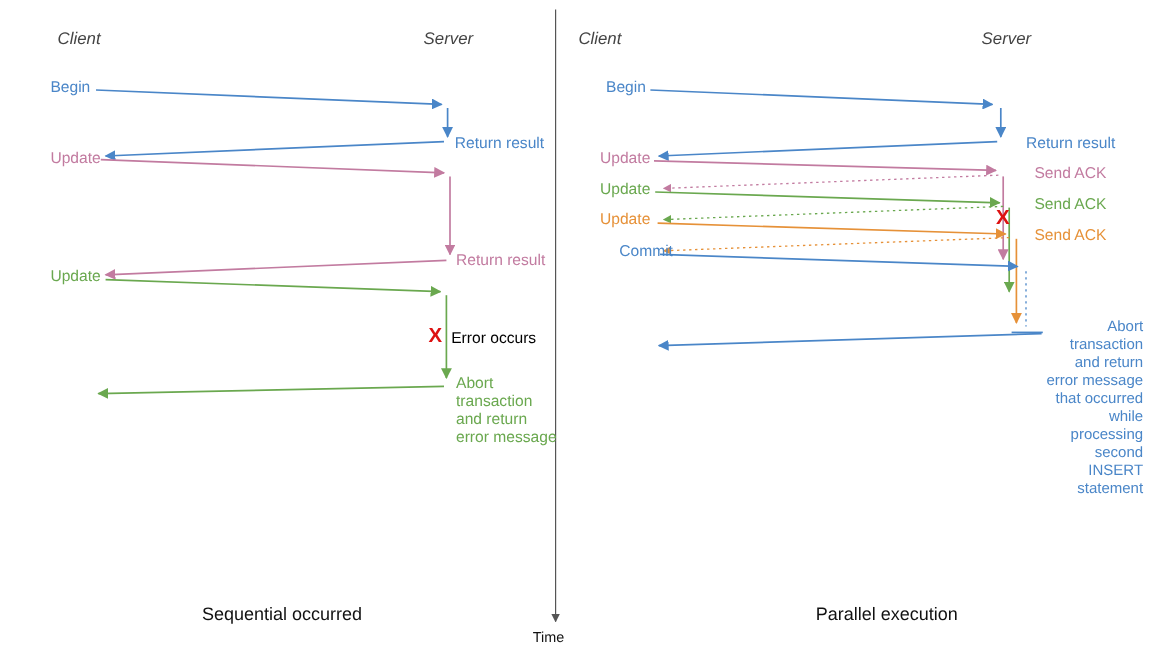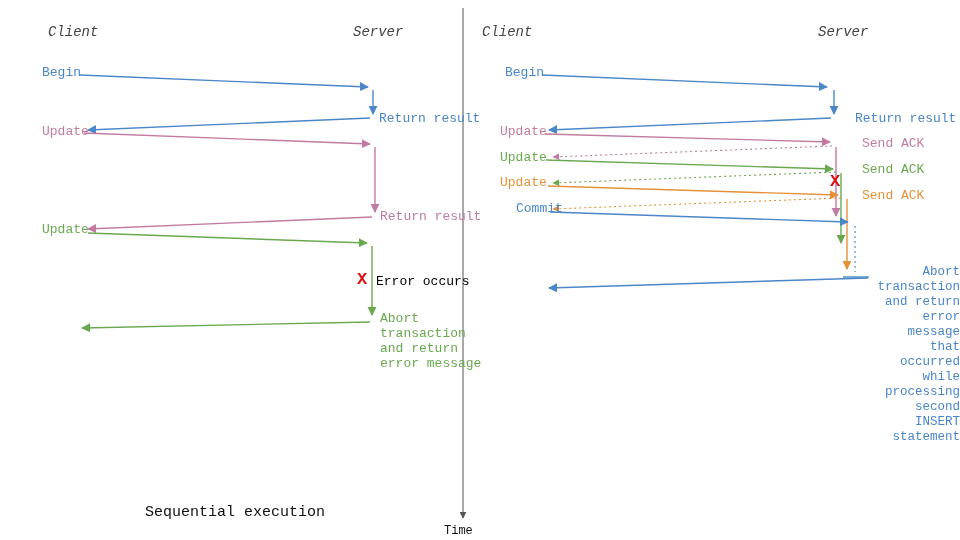--- a/index.html
+++ b/index.html
@@ -1,18 +1,18 @@
 <!DOCTYPE html>
 <html><head>
 <meta charset="utf-8">
 <style>
   html,body{margin:0;padding:0;background:#ffffff;}
   .stage{
     position:relative;width:960px;height:540px;background:#ffffff;overflow:hidden;
-    font-family:Liberation Mono, monospace;
+    font-family:Liberation Sans, sans-serif;
   }
   .stage svg{position:absolute;left:0;top:0;}
   .lbl{position:absolute;font-size:13px;line-height:15px;white-space:nowrap;}
   .hdr{position:absolute;font-size:14px;font-style:italic;color:#444;white-space:nowrap;}
   .cap{position:absolute;font-size:15px;color:#111;text-align:center;white-space:nowrap;}
   .small{font-size:12.5px;}
   .pre{white-space:pre-line;}
   .xmark{position:absolute;font-size:17px;font-weight:bold;color:#dd1111;line-height:17px;}
   .c-blue{color:#4a86c8;text-align:right;}
   .c-pink{color:#c27ba0;}
@@ -96,21 +96,21 @@
   <div class="lbl c-green" style="left:42px;top:222px;">Update</div>
 
   <div class="xmark" style="left:357px;top:271px;">X</div>
   <div class="lbl c-red" style="left:376px;top:274px;">Error occurs</div>
 
   <div class="lbl c-green pre" style="left:380px;top:311px;">Abort
 transaction
 and return
 error message</div>
 
-  <div class="cap" style="left:135px;top:504px;width:200px;">Sequential execution</div>
+  <div class="cap" style="left:135px;top:504px;width:200px;">Sequential occurred</div>
 
   <div class="hdr" style="left:482px;top:24px;">Client</div>
   <div class="hdr" style="left:818px;top:24px;">Server</div>
 
   <div class="lbl c-blue" style="left:505px;top:65px;">Begin</div>
   <div class="lbl c-blue" style="left:855px;top:111px;">Return result</div>
   <div class="lbl c-pink" style="left:500px;top:124px;">Update</div>
   <div class="lbl c-pink" style="left:862px;top:136px;">Send ACK</div>
   <div class="lbl c-green" style="left:500px;top:150px;">Update</div>
   <div class="lbl c-green" style="left:862px;top:162px;">Send ACK</div>
@@ -124,16 +124,17 @@
 transaction
 and return
 error message
 that occurred
 while
 processing
 second
 INSERT
 statement</div>
 
+  <div class="cap" style="left:639px;top:504px;width:200px;">Parallel execution</div>
 
   <div class="lbl c-black" style="left:444px;top:524px;width:36px;text-align:left;font-size:12px;">Time</div>
 
 </div>
 
 </body></html>

